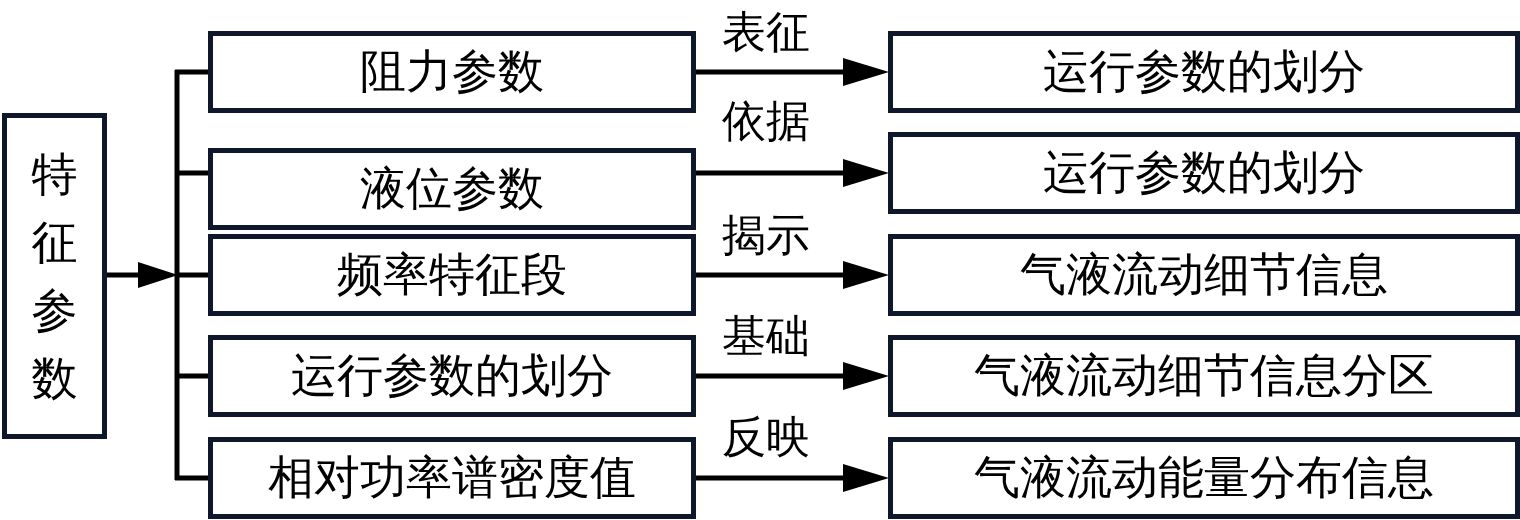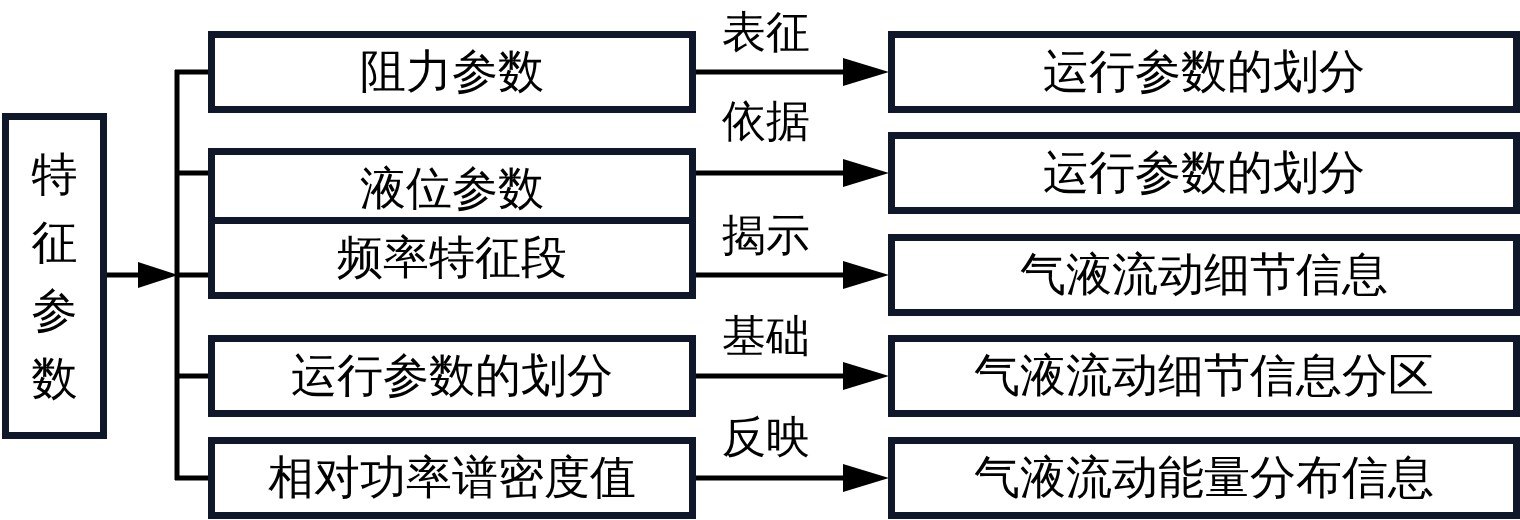--- a/index.html
+++ b/index.html
@@ -1,18 +1,18 @@
 <!DOCTYPE html>
 <html><head>
 <meta charset="utf-8">
 <style>
   html, body { margin:0; padding:0; background:#ffffff; }
   body { width:1520px; height:520px; position:relative; overflow:hidden;
          font-family: "DejaVu Serif", "Liberation Serif", serif; color:#000; }
-  .box { position:absolute; box-sizing:border-box; border:7px solid #0f172a; background:#fff;
+  .box { position:absolute; box-sizing:border-box; border:5px solid #0f172a; background:#fff;
          display:flex; align-items:center; justify-content:center; white-space:nowrap; }
   .root { left:2px; top:113px; width:105px; height:326px; flex-direction:column; }
   .root span { display:block; font-size:46px; line-height:68px; }
   .mid { left:208px; width:488px; height:82px; font-size:46px; }
   .right { left:888px; width:632px; height:82px; font-size:46px;text-align:right; }
   .label { position:absolute; left:722px; width:120px; font-size:44px; text-align:left; white-space:nowrap; line-height:1; }
   svg.lines { position:absolute; left:0; top:0; }
 </style>
 </head>
 <body>
@@ -44,21 +44,21 @@
 
 <div class="box root">
   <span>特</span>
   <span>征</span>
   <span>参</span>
   <span>数</span>
 </div>
 
 <div class="box mid" style="top:31px">阻力参数</div>
 <div class="box mid" style="top:148px">液位参数</div>
-<div class="box mid" style="top:217px">频率特征段</div>
+<div class="box mid" style="top:234px">频率特征段</div>
 <div class="box mid" style="top:335px">运行参数的划分</div>
 <div class="box mid" style="top:437px">相对功率谱密度值</div>
 
 <div class="label" style="top:10px">表征</div>
 <div class="label" style="top:99px">依据</div>
 <div class="label" style="top:213px">揭示</div>
 <div class="label" style="top:314px">基础</div>
 <div class="label" style="top:415px">反映</div>
 
 <div class="box right" style="top:31px">运行参数的划分</div>

